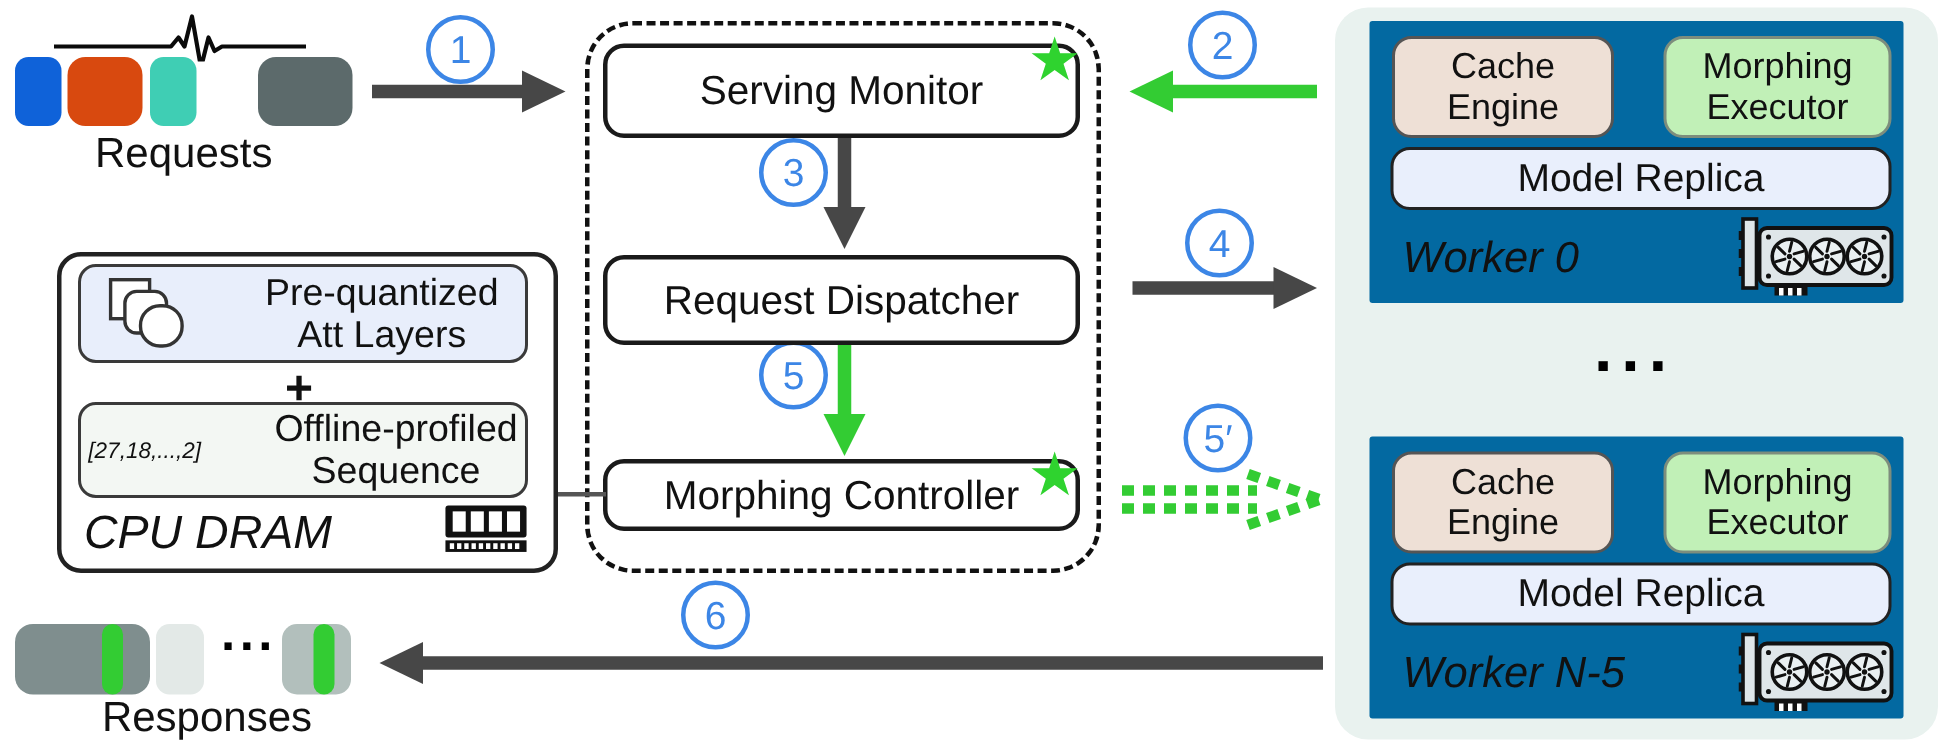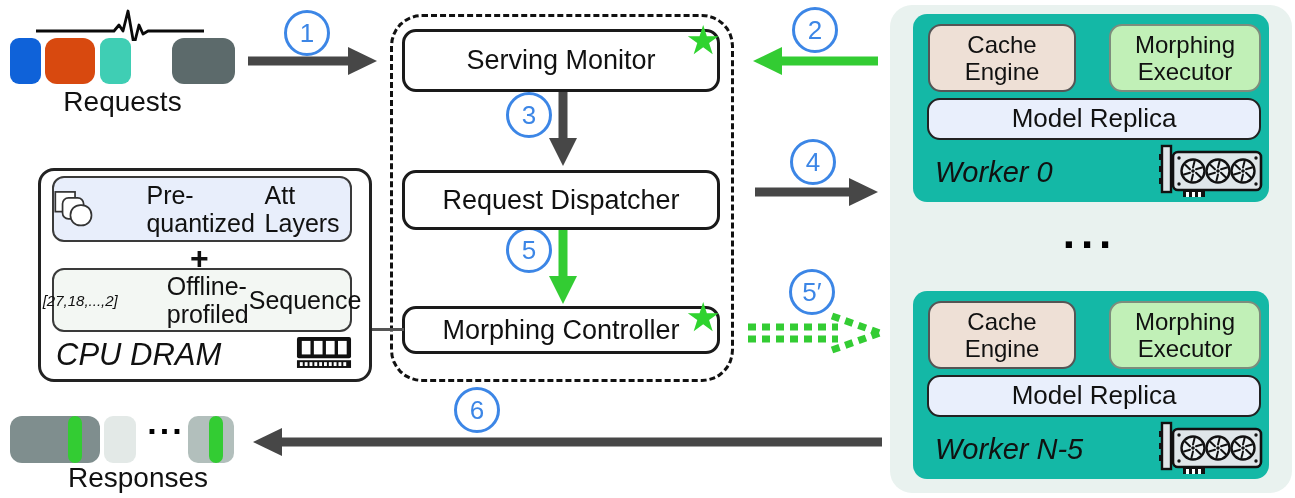--- a/index.html
+++ b/index.html
@@ -12,26 +12,26 @@
   .pill{position:absolute;background:#fff;border:3px solid #1a1a1a;border-radius:14px;
         display:flex;align-items:center;justify-content:center;font-size:27px;box-sizing:border-box;}
   .star{position:absolute;right:-4px;top:-12px;color:#2fd32f;font-size:40px;line-height:1;}
   .badge{position:absolute;width:46px;height:46px;box-sizing:border-box;border-radius:50%;
          border:3.5px solid #3c86e6;background:#fff;color:#3c86e6;display:flex;
          align-items:center;justify-content:center;font-size:26px;}
   .dashed-box{position:absolute;border:3px dashed #111;border-radius:32px;}
   .dram{position:absolute;background:#fff;border:3px solid #222;border-radius:16px;}
   .dram-inner{position:absolute;border:2.5px solid #3a3a3a;border-radius:12px;
               display:flex;align-items:center;justify-content:center;box-sizing:border-box;}
-  .two-line{display:flex;flex-direction:row;align-items:center;line-height:1.12;font-size:25px;margin-left:43px;}
+  .two-line{display:flex;flex-direction:column;align-items:center;line-height:1.12;font-size:25px;margin-left:43px;}
   .plus{position:absolute;font-size:32px;font-weight:bold;}
   .seq{font-style:italic;font-size:15px;margin-right:6px;white-space:nowrap;}
   .cpu-label{position:absolute;font-style:italic;font-size:31px;}
   .worker-panel{position:absolute;background:#e9f2ef;border-radius:22px;}
-  .worker-card{position:absolute;background:#14b8a6;border-radius:14px;}
+  .worker-card{position:absolute;background:#0369a1;border-radius:2px;}
   .wbox{position:absolute;border-radius:13px;display:flex;align-items:center;justify-content:center;
         text-align:center;box-sizing:border-box;line-height:1.13;}
   .cache{background:#eee0d6;border:2.2px solid #555;font-size:24px;}
   .exec{background:#c1f0b7;border:2.2px solid #7d8d7d;font-size:24px;}
   .replica{background:#e9effc;border:2.2px solid #222;font-size:26px;}
   .wname{position:absolute;font-style:italic;font-size:29px;}
   .dots{position:absolute;font-weight:bold;color:#000;text-align:center;}
   .connector{position:absolute;height:3px;background:#555;}
 </style>
 </head>

